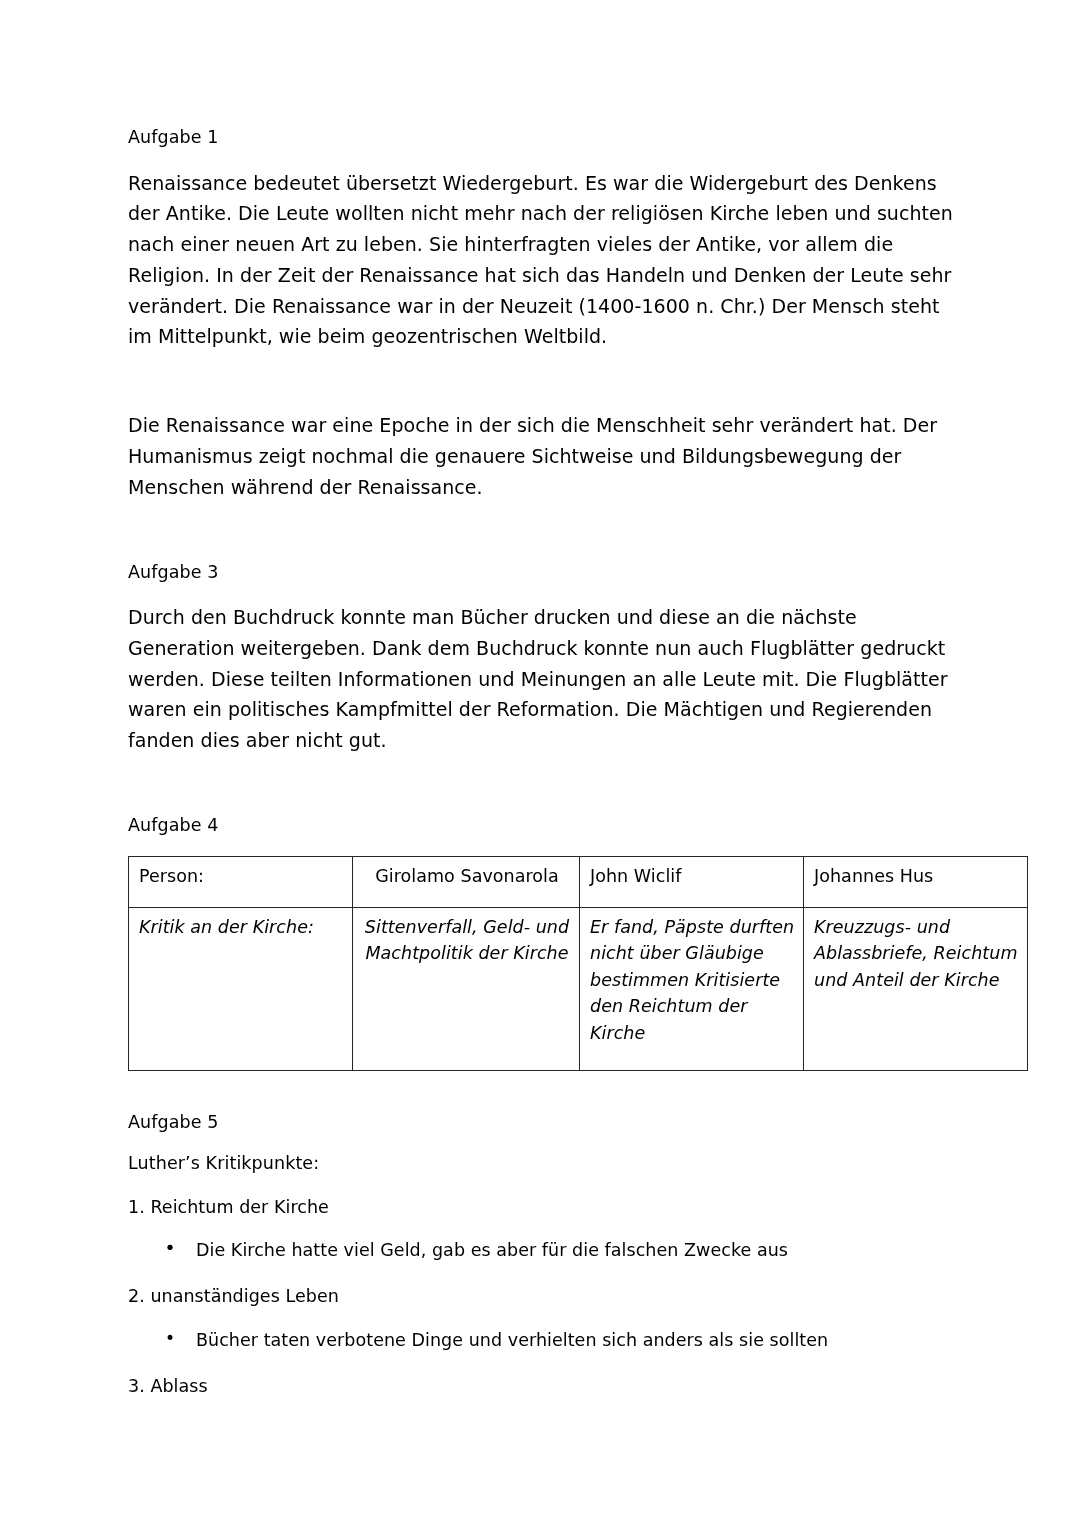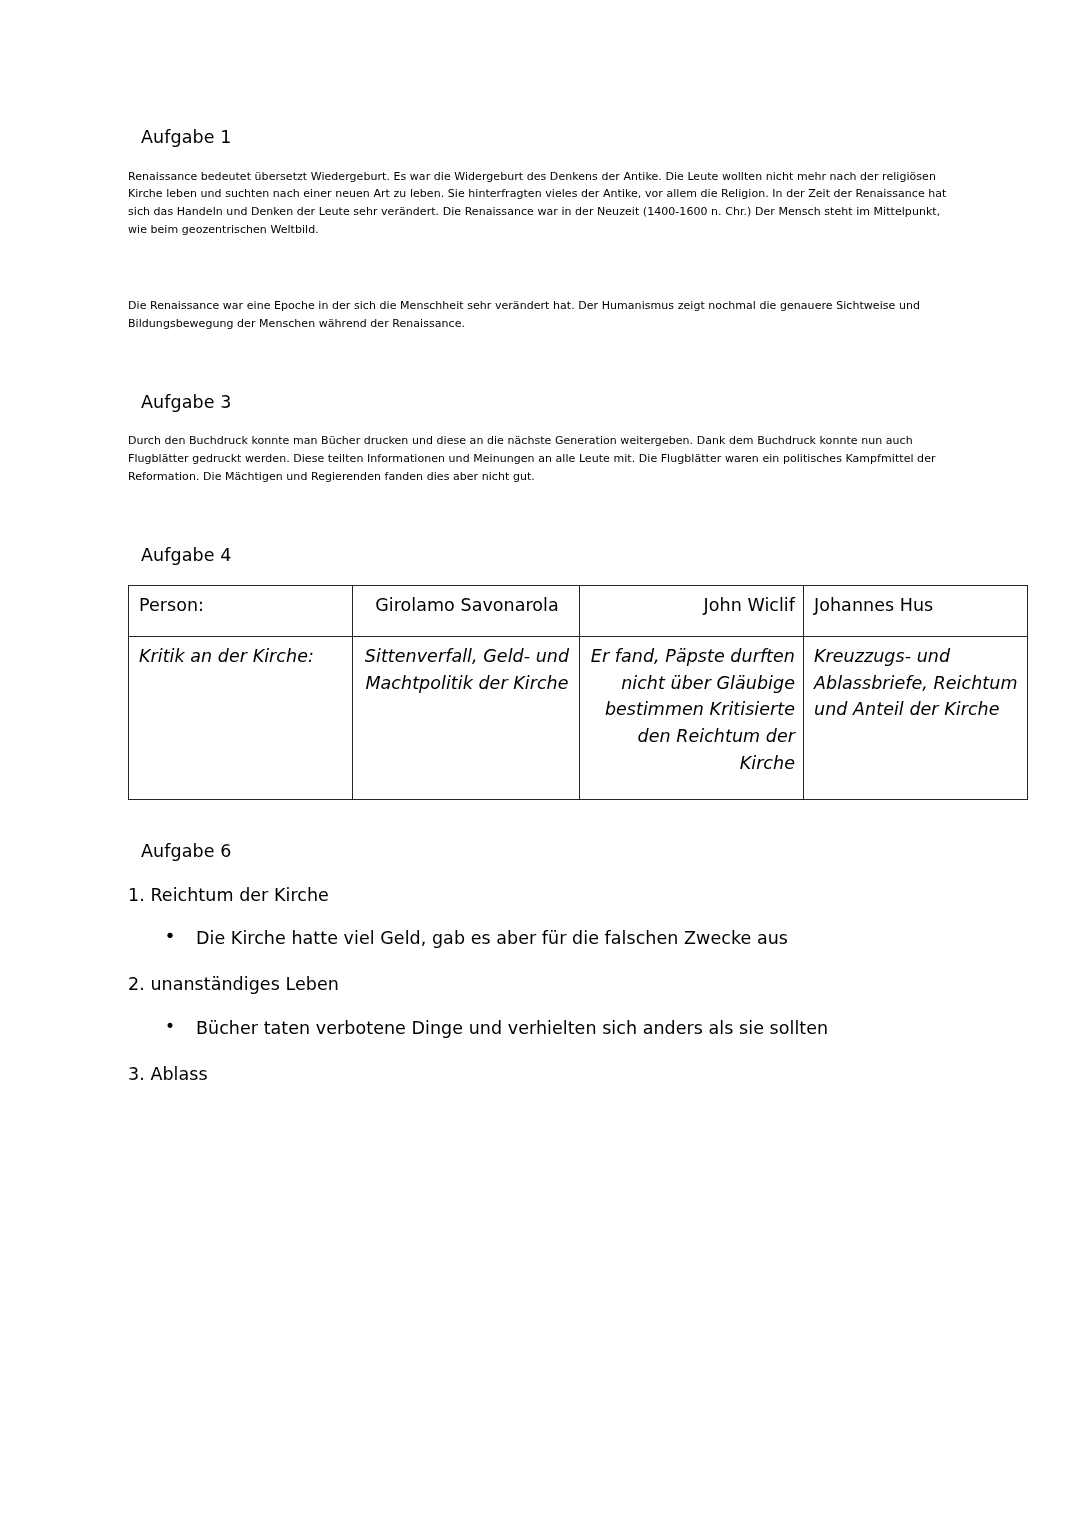--- a/index.html
+++ b/index.html
@@ -25,26 +25,26 @@
   }
   .content {
     position: absolute;
     left: 128px;
     top: 126px;
     width: 830px;
   }
   .heading {
     font-size: 17.5px;
     line-height: 1.35;
-    margin: 0 0 18px 13px;
+    margin: 0 0 18px 0;
     font-weight: 400;
     letter-spacing: 0.1px;
   }
   .para {
-    font-size: 11px;
+    font-size: 19px;
     line-height: 1.62;
     margin: 0;
     letter-spacing: 0.05px;
   }
   .section {
     margin-bottom: 0;
   }
   .gap-large {
     height: 58px;
   }
@@ -61,21 +61,21 @@
   table.crit-table td {
     border: 1px solid #262626;
     vertical-align: top;
     padding: 6px 8px 6px 10px;
     font-size: 17.5px;
     line-height: 1.52;
     letter-spacing: 0.05px;
   }
   table.crit-table td.c0 { width: 205px; }
   table.crit-table td.c1 { width: 208px; text-align: center; }
-  table.crit-table td.c2 { width: 205px; text-align: right; }
+  table.crit-table td.c2 { width: 205px; }
   table.crit-table td.c3 { width: 205px; }
   tr.row-header td { height: 38px; }
   tr.row-body td { height: 150px; font-style: italic; }
   .num-item {
     font-size: 17.5px;
     line-height: 1.5;
     margin: 0 0 0 0;
     letter-spacing: 0.05px;
   }
   ul.bullets {
@@ -141,21 +141,22 @@
             <td class="c2">Er fand, Päpste durften nicht über Gläubige bestimmen Kritisierte den Reichtum der Kirche</td>
             <td class="c3">Kreuzzugs- und Ablassbriefe, Reichtum und Anteil der Kirche</td>
           </tr>
         </tbody>
       </table>
     </div>
 
     <div class="gap-mid"></div>
 
     <div class="section">
-      <p class="heading">Aufgabe 6</p>
+      <p class="heading">Aufgabe 5</p>
+      <p class="heading">Luther’s Kritikpunkte:</p>
 
       <p class="num-item">1. Reichtum der Kirche</p>
       <ul class="bullets">
         <li>
           <span class="bul">•</span>
         </li>
         <li>
           <span class="bul">•</span>
           <span>Die Kirche hatte viel Geld, gab es aber für die falschen Zwecke aus</span>
         </li>

